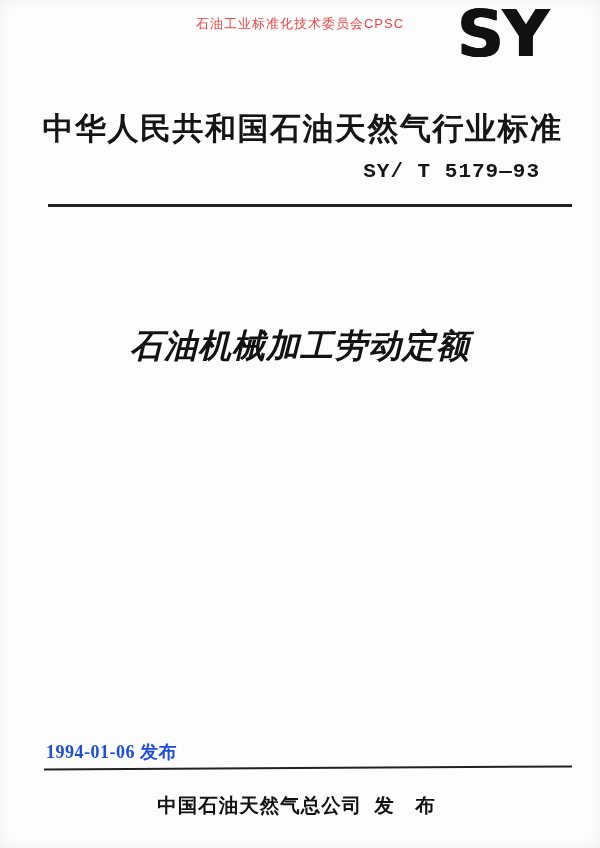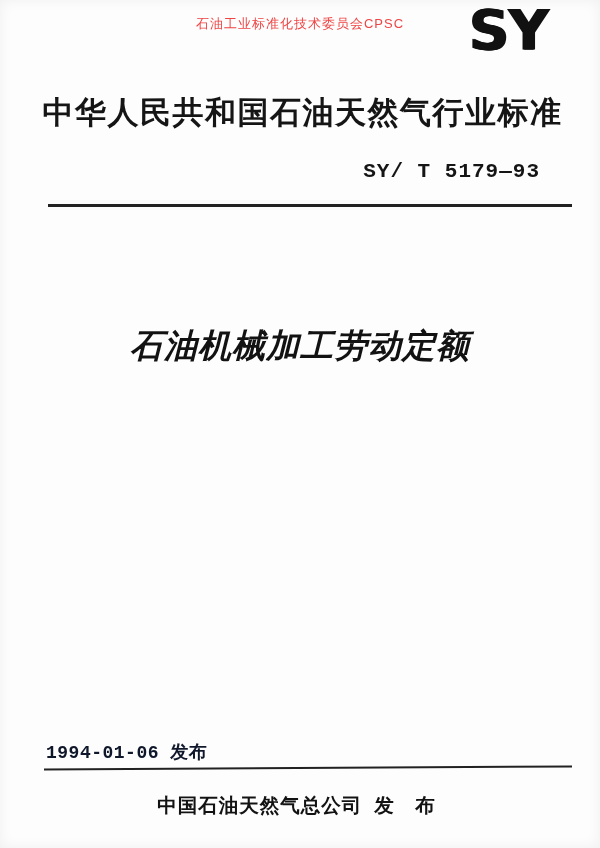--- a/index.html
+++ b/index.html
@@ -21,31 +21,31 @@
     text-align: center;
     font-size: 13px;
     letter-spacing: 1px;
     color: #ef4444;
     font-weight: 500;
   }
   .sy-logo {
     position: absolute;
     top: 2px;
     right: 52px;
-    font-size: 56px;
+    font-size: 64px;
     line-height: 1;
     font-weight: 900;
     letter-spacing: -1px;
     color: #111;
     font-family: "DejaVu Sans", "Liberation Sans", sans-serif;
     text-shadow: 1px 0 0 #111, -1px 0 0 #111;
   }
   .std-class {
     position: absolute;
-    top: 92px;
+    top: 108px;
     left: 25px;
     right: 20px;
     text-align: center;
     font-size: 31px;
     font-weight: 800;
     letter-spacing: 1.5px;
     white-space: nowrap;
     color: #151515;
   }
   .std-number {
@@ -80,25 +80,25 @@
     font-style: italic;
   }
   .footer-dates {
     position: absolute;
     top: 740px;
     left: 46px;
     right: 30px;
     display: flex;
     justify-content: space-between;
     align-items: baseline;
-    font-family: Liberation Mono, monospace;
+    font-family: Liberation Serif, serif;
     font-size: 18px;
     font-weight: bold;
     letter-spacing: 0.5px;
-    color: #0f172a;
+    color: #1d4ed8;
   }
   .rule-bottom {
     position: absolute;
     top: 767px;
     left: 44px;
     width: 528px;
     height: 2px;
     background: #222;
     transform: rotate(-0.35deg);
   }

